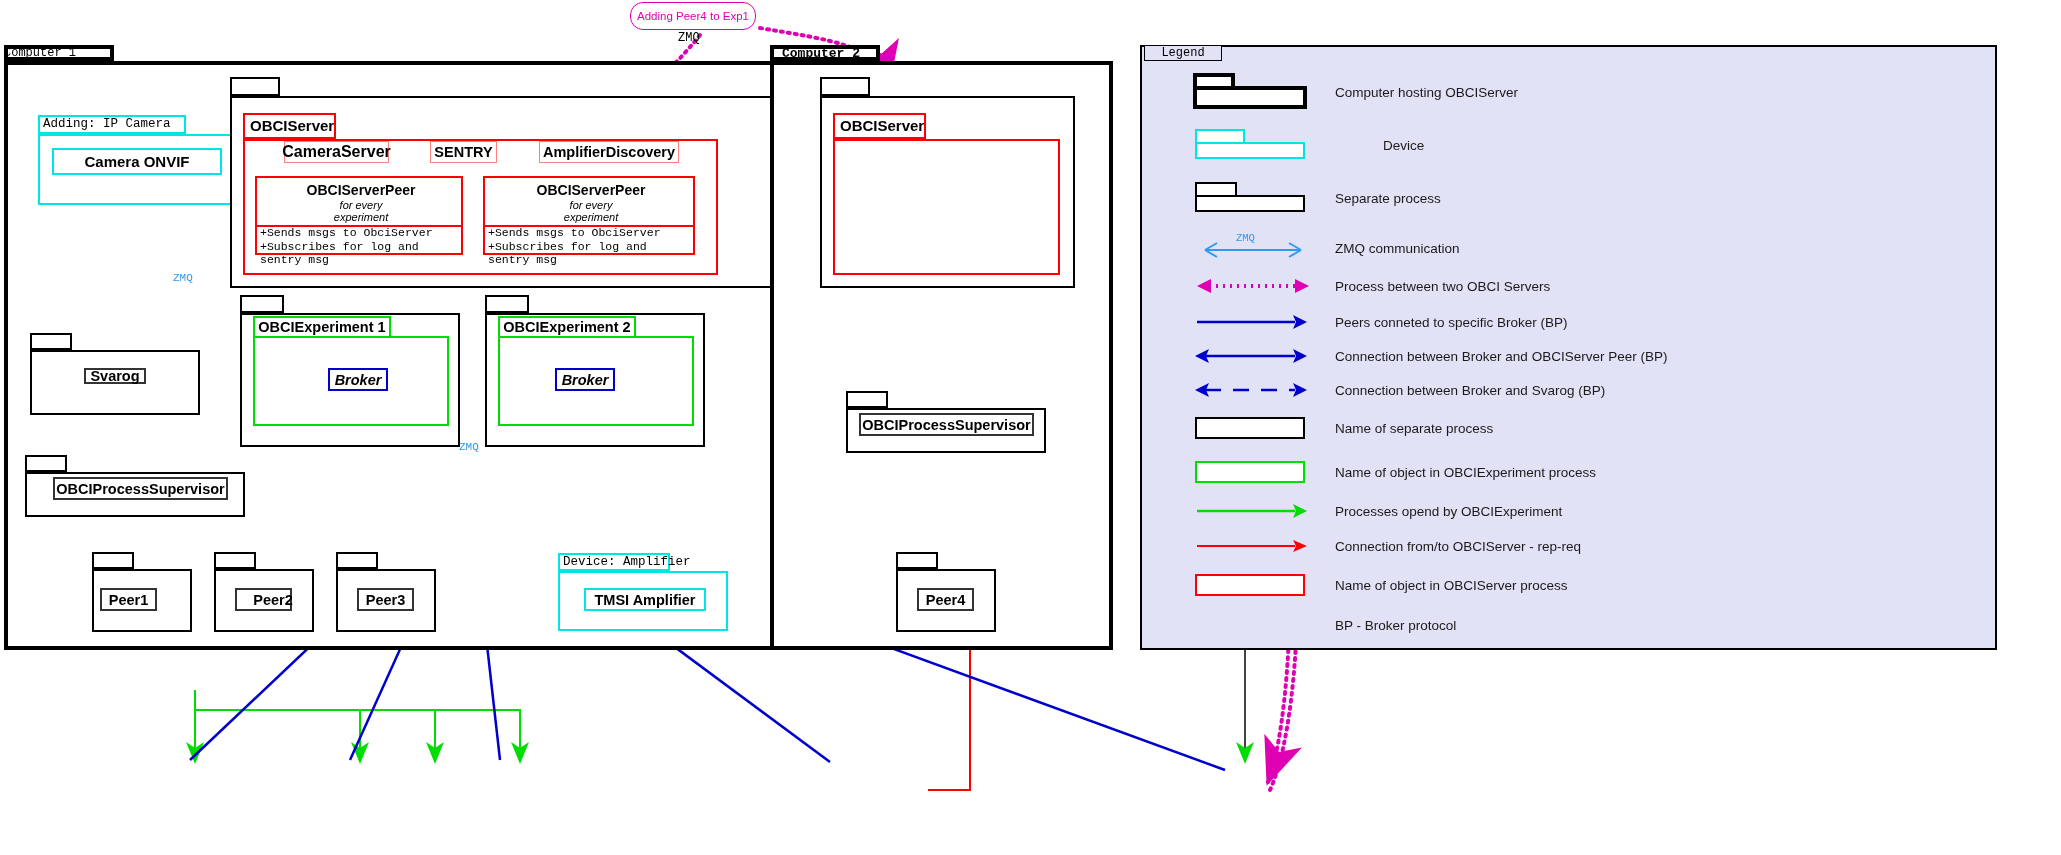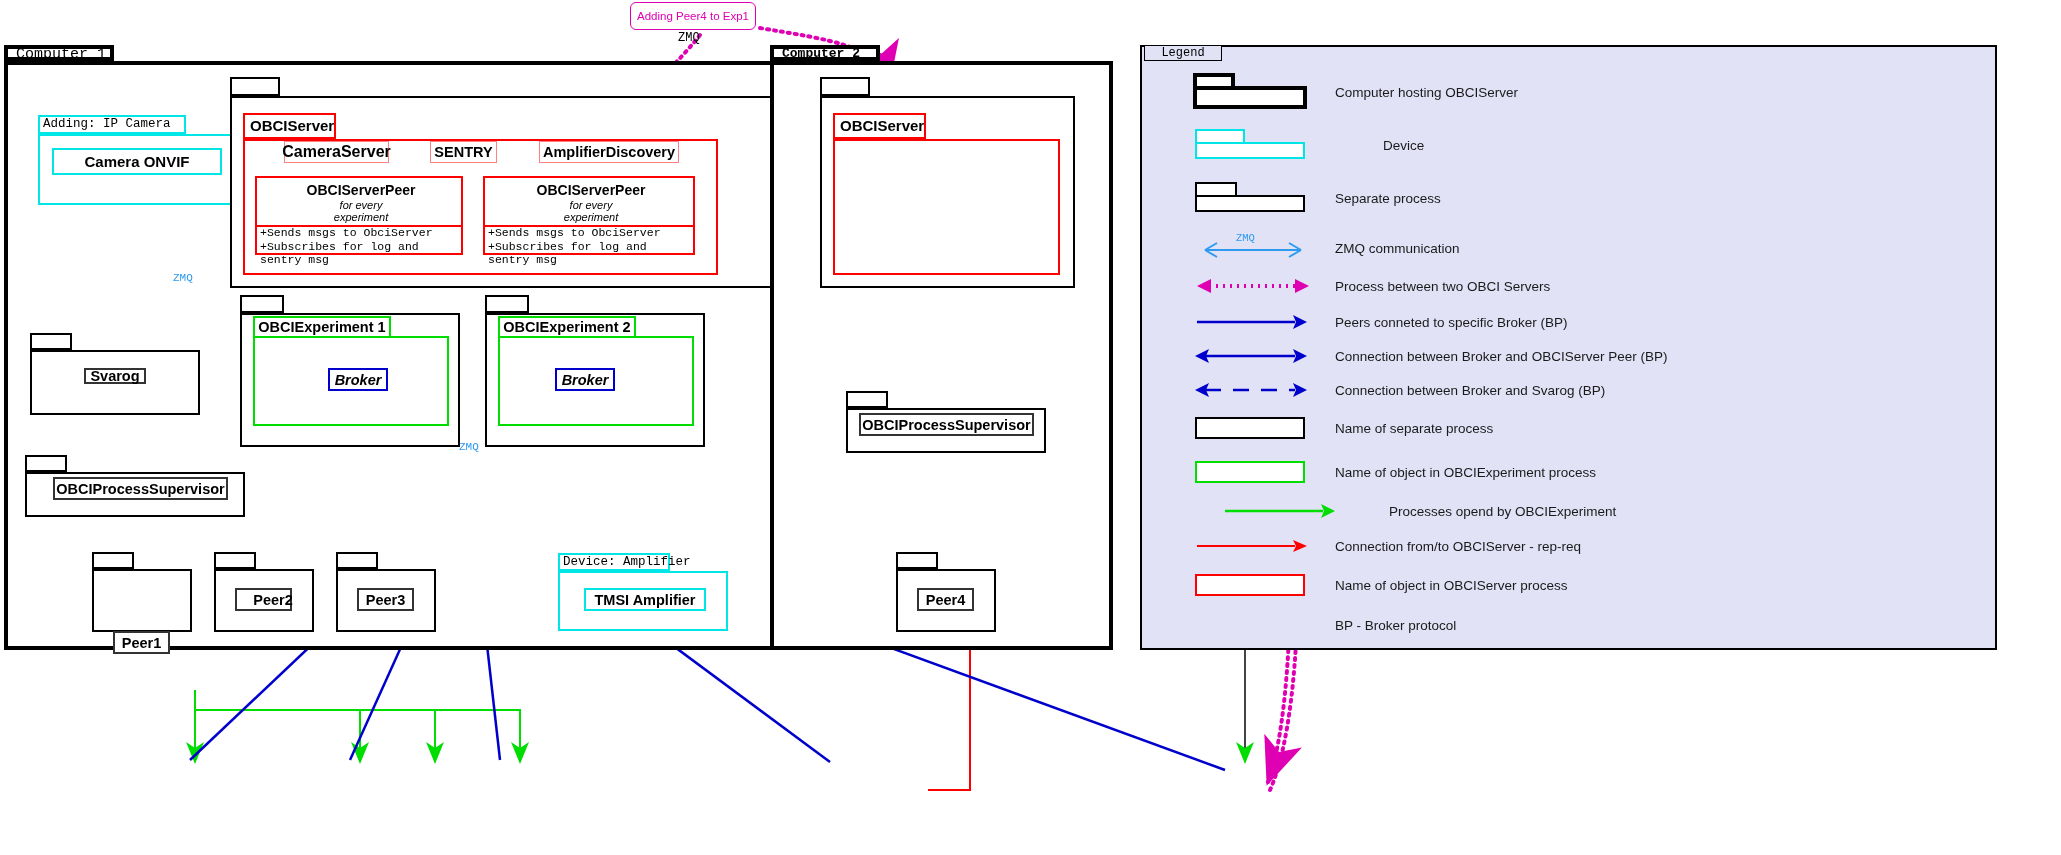--- a/index.html
+++ b/index.html
@@ -104,21 +104,21 @@
   <path d="M 500,760 L 472,512" fill="none" stroke="#0000cc" stroke-width="2.5" marker-end="url(#ar-blue)"></path>
   <path d="M 830,762 L 490,510" fill="none" stroke="#0000cc" stroke-width="2.5" marker-end="url(#ar-blue)"></path>
   <path d="M 1225,770 L 500,505" fill="none" stroke="#0000cc" stroke-width="2.5" marker-end="url(#ar-blue)"></path>
 
   <path d="M 1245,590 L 1245,762" fill="none" stroke="#444444" stroke-width="2" marker-end="url(#ar-green)"></path>
 </svg>
 
 <div class="pkg" style="left:4px;top:45px;width:985px;height:605px;">
   <div class="tab" style="left:0;top:0;width:110px;height:16px;border:4px solid #000;background:#fff;"></div>
   <div class="body" style="top:16px;width:985px;height:589px;border:4px solid #000;background:#fff;"></div>
-  <div class="abs mono" style="left:12px;top:1px;font-size:15px;">Computer 1</div>
+  <div class="abs mono" style="left:0;top:1px;font-size:12px;">Computer 1</div>
 </div>
 
 <div class="pkg" style="left:38px;top:115px;width:220px;height:90px;">
   <div class="tab" style="left:0;top:0;width:148px;height:19px;border:2px solid #00e5e5;background:#fff;"></div>
   <div class="body" style="top:19px;width:220px;height:71px;border:2px solid #00e5e5;background:#fff;"></div>
   <div class="abs mono" style="left:5px;top:2px;font-size:12.5px;color:#000;">Adding: IP Camera</div>
 </div>
 <div class="lbl" style="left:52px;top:148px;width:170px;height:27px;border:2px solid #00e5e5;font-size:15px;">
   <span>Camera ONVIF</span>
 </div>
@@ -199,21 +199,21 @@
   <div class="body" style="top:17px;width:220px;height:45px;border:2px solid #000;background:#fff;"></div>
 </div>
 <div class="lbl" style="left:53px;top:477px;width:175px;height:23px;border:2px solid #333;font-size:14.5px;">
   <span>OBCIProcessSupervisor</span>
 </div>
 
 <div class="pkg" style="left:92px;top:552px;width:100px;height:80px;">
   <div class="tab" style="left:0;top:0;width:42px;height:17px;border:2px solid #000;background:#fff;"></div>
   <div class="body" style="top:17px;width:100px;height:63px;border:2px solid #000;background:#fff;"></div>
 </div>
-<div class="lbl" style="left:113px;top:588px;width:57px;height:23px;border:2px solid #333;font-size:14.5px;margin-top:43px;">
+<div class="lbl" style="left:100px;top:588px;width:57px;height:23px;border:2px solid #333;font-size:14.5px;">
   <span>Peer1</span>
 </div>
 
 <div class="pkg" style="left:214px;top:552px;width:100px;height:80px;">
   <div class="tab" style="left:0;top:0;width:42px;height:17px;border:2px solid #000;background:#fff;"></div>
   <div class="body" style="top:17px;width:100px;height:63px;border:2px solid #000;background:#fff;"></div>
 </div>
 <div class="lbl" style="left:235px;top:588px;width:57px;height:23px;border:2px solid #333;font-size:14.5px;padding-left:19px;">
   <span>Peer2</span>
 </div>
@@ -263,21 +263,21 @@
 </div>
 
 <div class="pkg" style="left:896px;top:552px;width:100px;height:80px;">
   <div class="tab" style="left:0;top:0;width:42px;height:17px;border:2px solid #000;background:#fff;"></div>
   <div class="body" style="top:17px;width:100px;height:63px;border:2px solid #000;background:#fff;"></div>
 </div>
 <div class="lbl" style="left:917px;top:588px;width:57px;height:23px;border:2px solid #333;font-size:14.5px;">
   <span>Peer4</span>
 </div>
 
-<div class="abs" style="left:630px;top:2px;width:124px;height:26px;border:1.5px solid #e000b4;border-radius:6px;
+<div class="abs" style="left:630px;top:2px;width:124px;height:26px;border:1.5px solid #e000b4;border-radius:13px;
             background:#fff;display:flex;align-items:center;justify-content:center;">
   <span style="font-size:11.5px;color:#e000b4;white-space:nowrap;">Adding Peer4 to Exp1</span>
 </div>
 <div class="abs mono" style="left:678px;top:31px;font-size:12px;color:#000;">ZMQ</div>
 
 <div id="legend"></div>
 <div id="legend-tab">
   <span>Legend</span>
 </div>
 
@@ -377,21 +377,21 @@
 
 <div class="leg-row" style="left:1140px;top:452px;">
   <div class="leg-icon">
     <svg class="legsvg" viewBox="0 0 170 40">
       <rect x="31" y="10" width="108" height="20" fill="#fff" stroke="#00dd00" stroke-width="2"></rect>
     </svg>
   </div>
   <div class="leg-text">Name of object in OBCIExperiment process</div>
 </div>
 
-<div class="leg-row" style="left:1168px;top:491px;gap:26px;">
+<div class="leg-row" style="left:1140px;top:491px;">
   <div class="leg-icon">
     <svg class="legsvg" viewBox="0 0 170 40">
       <path d="M32,20 L130,20" stroke="#00dd00" stroke-width="2.5" fill="none"></path>
       <path d="M142,20 L128,13 L131,20 L128,27 z" fill="#00dd00"></path>
     </svg>
   </div>
   <div class="leg-text">Processes opend by OBCIExperiment</div>
 </div>
 
 <div class="leg-row" style="left:1140px;top:526px;">

